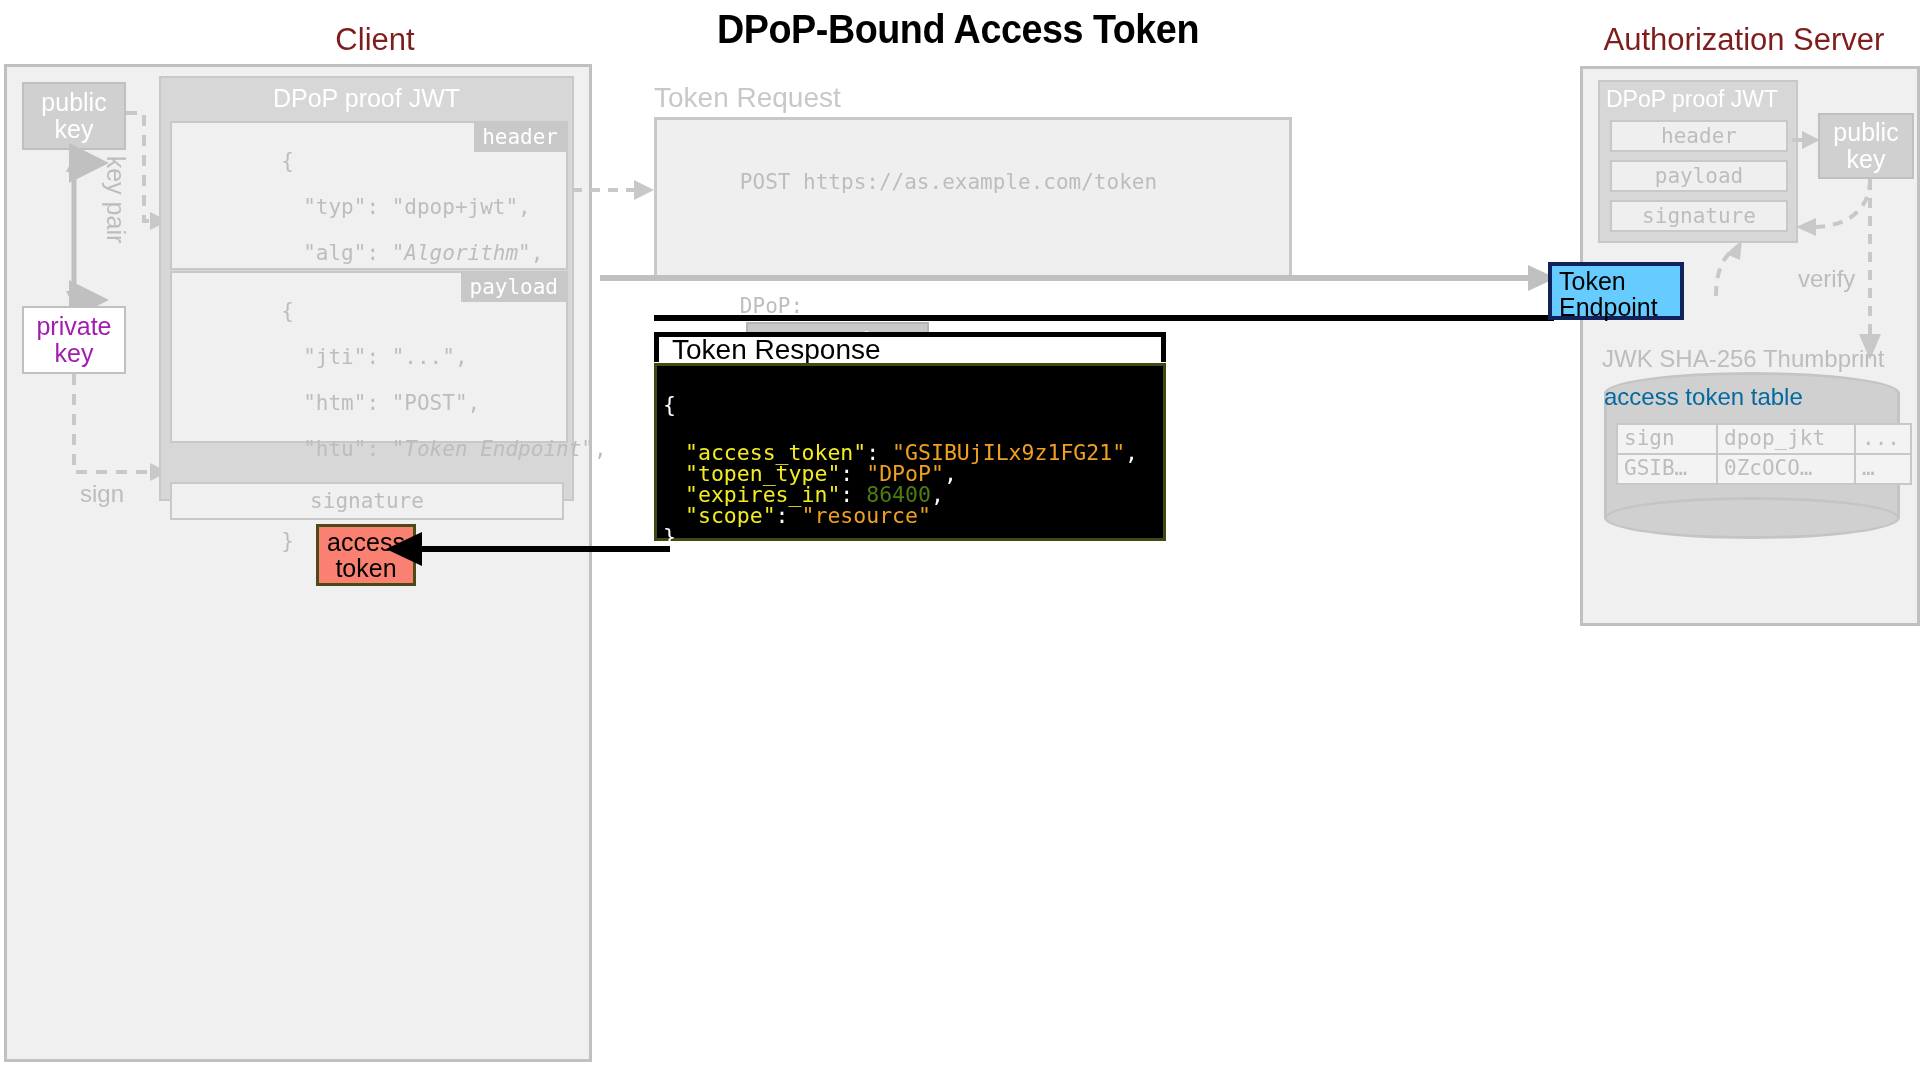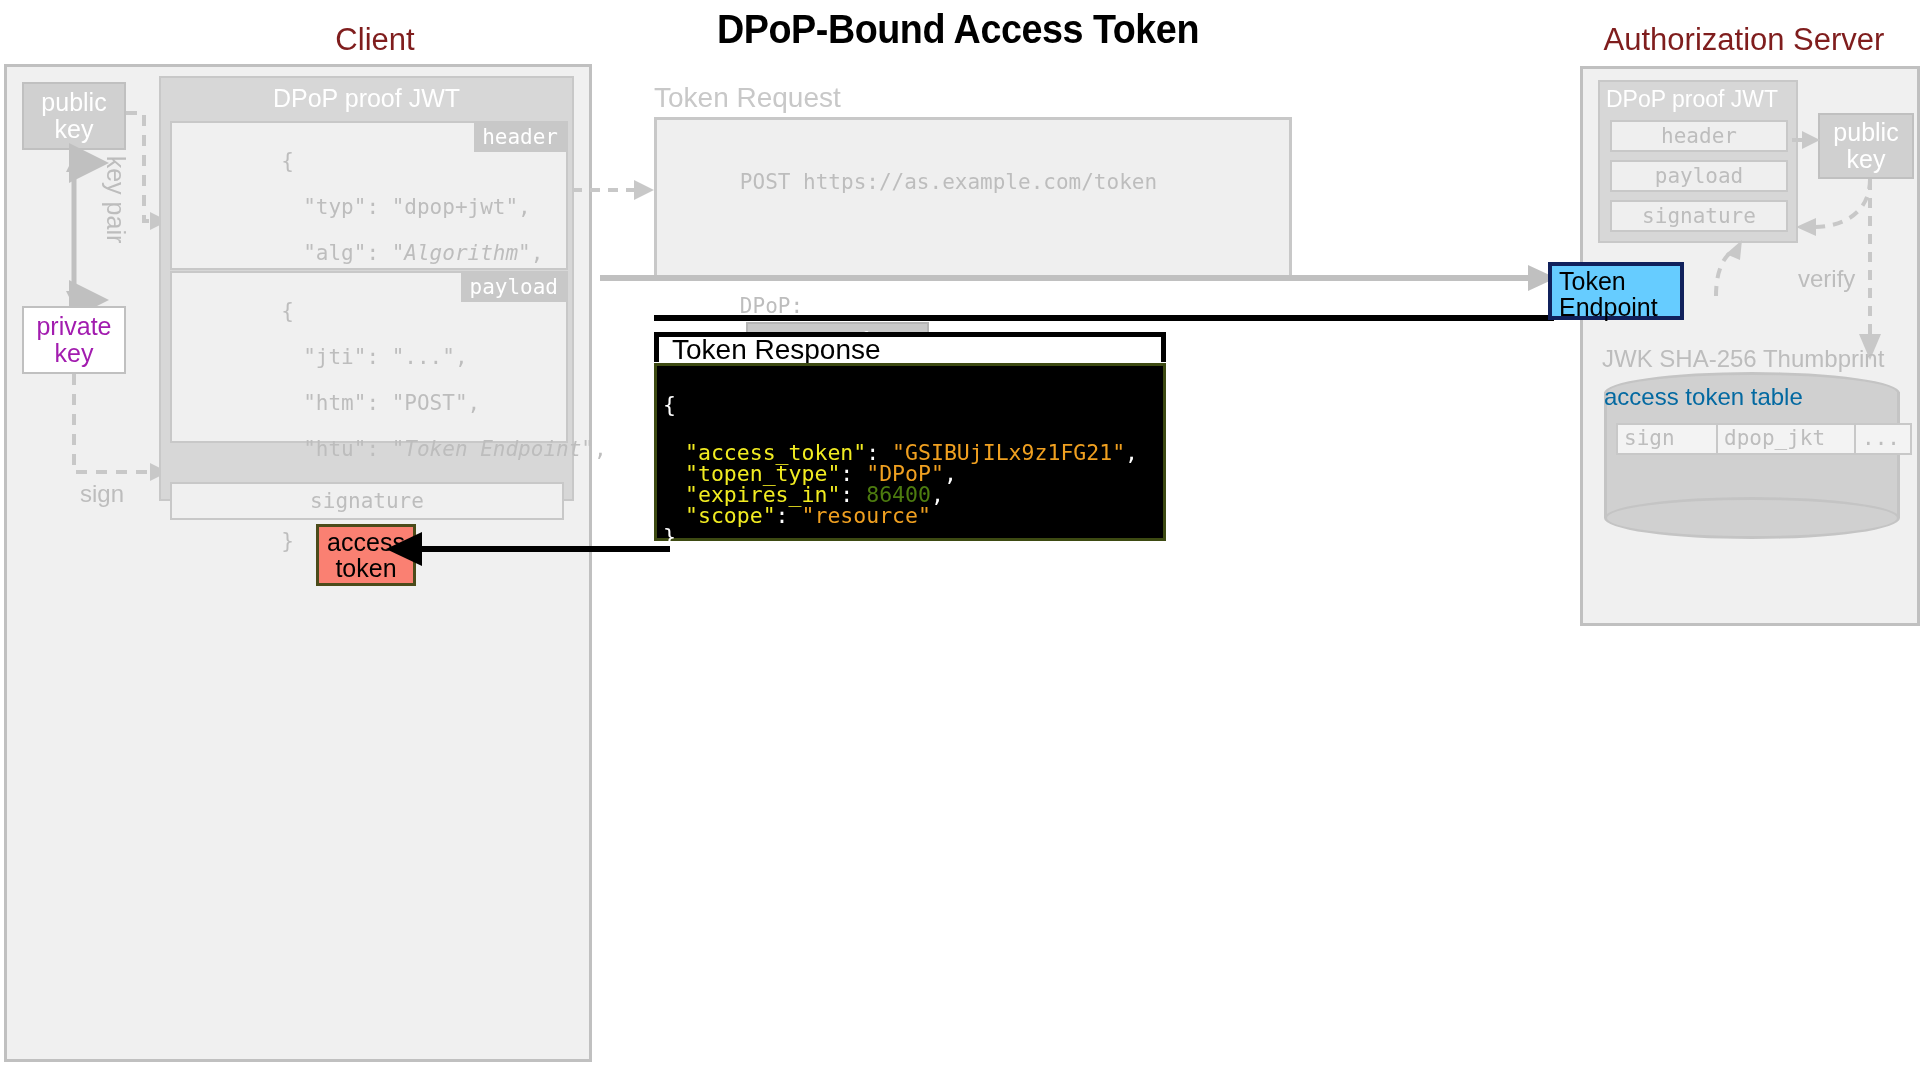--- a/index.html
+++ b/index.html
@@ -363,16 +363,21 @@
   <div class="abs cyl-bottom" style="left:1604px; top:497px; width:296px; height:42px;"></div>
   <div class="abs" id="db-title" style="left:1604px; top:383px; width:296px;">access token table</div>
 
   <table class="abs" id="db-table" style="left:1616px; top:423px;">
     <tbody>
         <tr>
       <td style="width:86px;">sign</td>
       <td style="width:124px;">dpop_jkt</td>
       <td style="width:42px;">...</td>
     </tr>
+    <tr>
+      <td>GSIB…</td>
+      <td>0ZcOCO…</td>
+      <td>…</td>
+    </tr>
   </tbody>
     </table>
 
 </div>
 
 </body></html>

